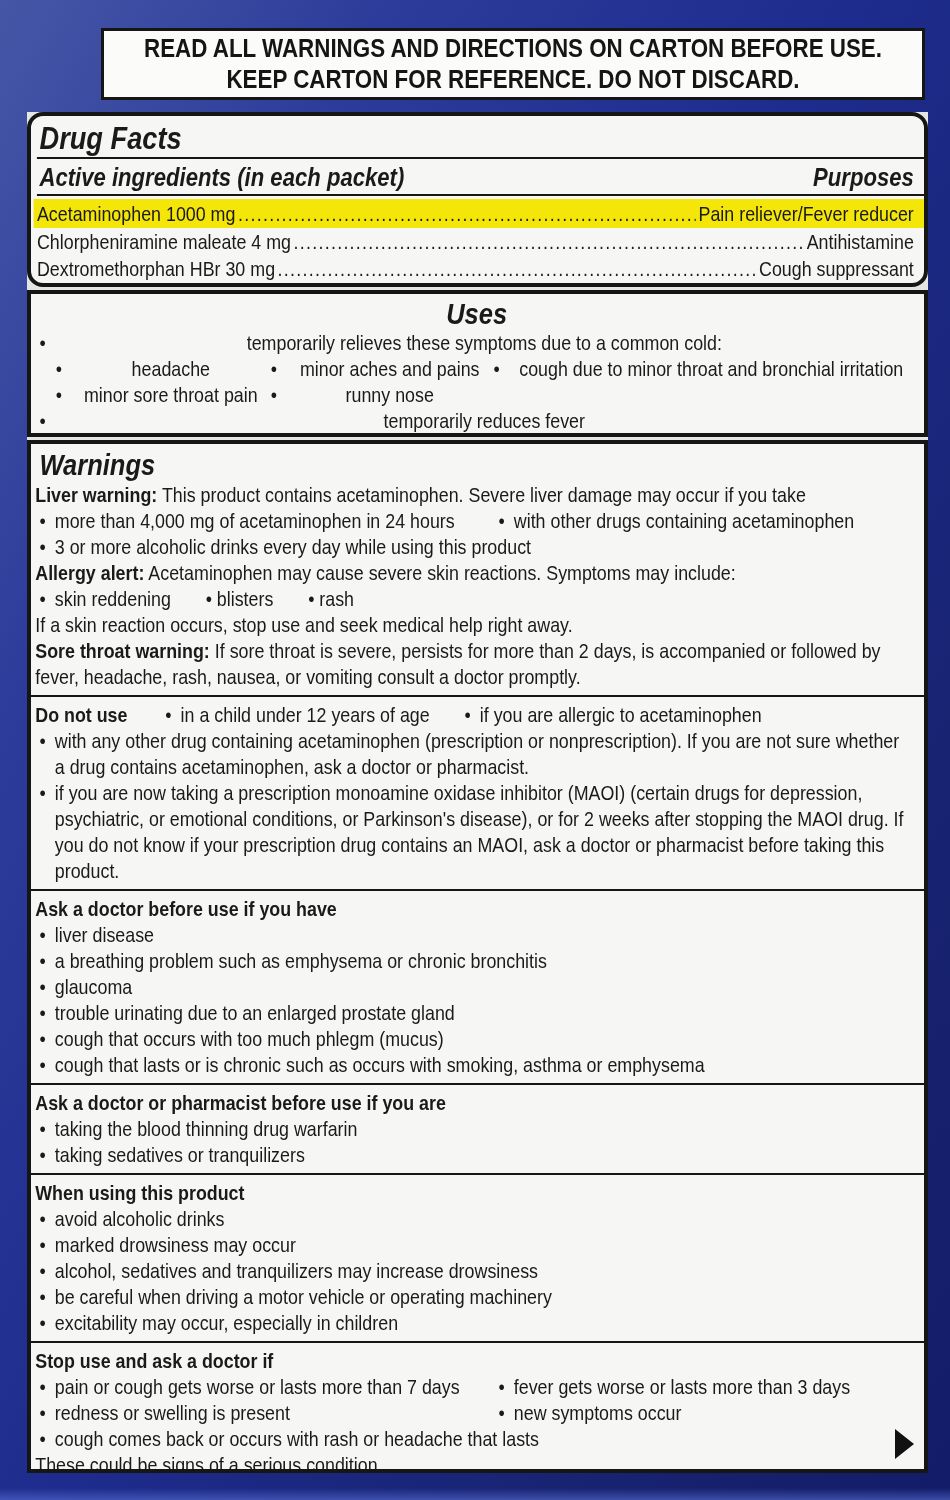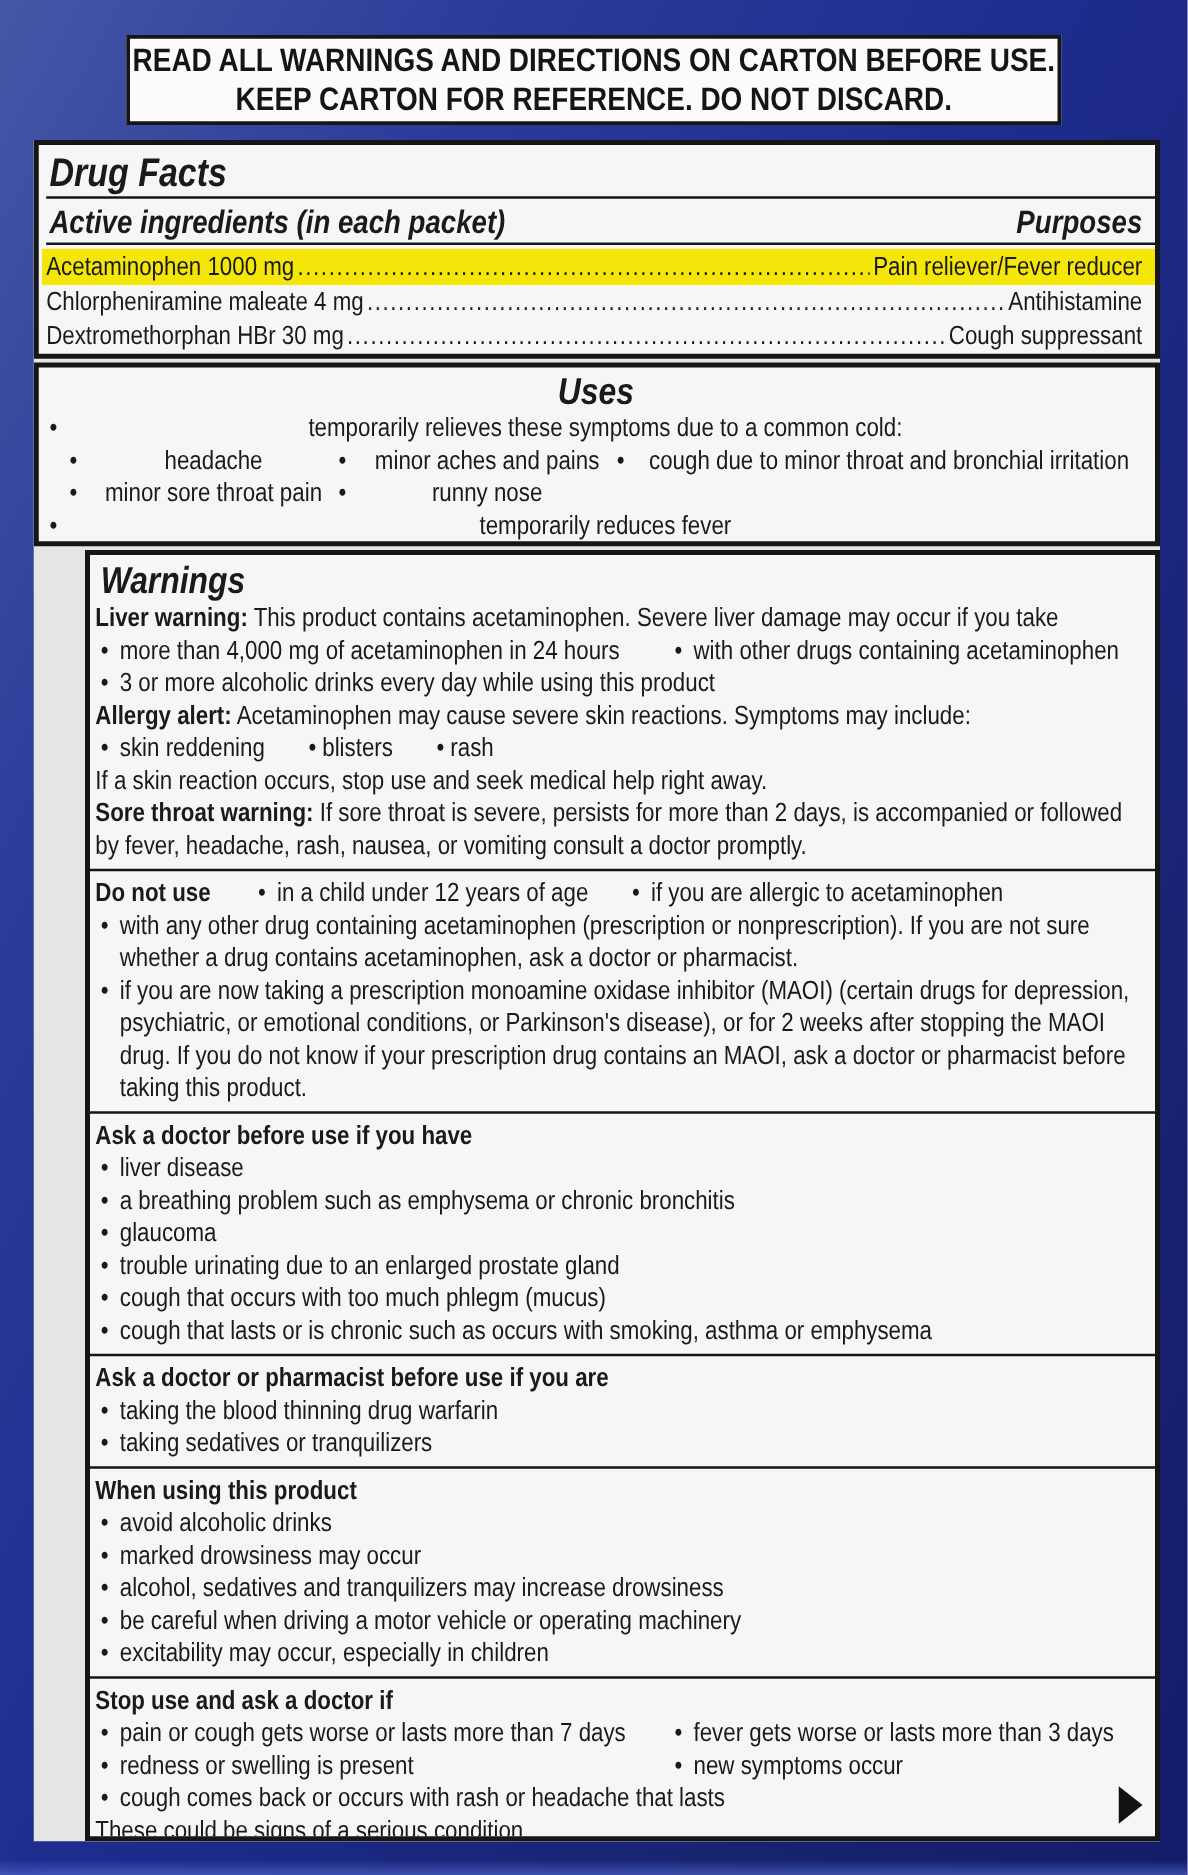--- a/index.html
+++ b/index.html
@@ -5,33 +5,33 @@
   html,body { margin:0; padding:0; }
   body {
     width:950px; height:1500px; position:relative; overflow:hidden;
     font-family:"Liberation Sans", sans-serif; color:#1a1a1a;
     background:linear-gradient(118deg,#4656a6 0%,#2d3c9a 22%,#1e2c8e 48%,#182371 78%,#131c68 100%);
   }
   .bottom-glow { position:absolute; left:0; right:0; bottom:0; height:12px;
     background:linear-gradient(180deg, rgba(70,95,200,0) 0%, rgba(90,115,215,.55) 100%); }
 
   
-  .banner { position:absolute; left:101px; top:28px; width:748px; height:72px;
+  .banner { position:absolute; left:101px; top:28px; width:824px; height:72px;
     background:#fbfbfa; border:3px solid #161616; box-sizing:border-box;
     display:flex; align-items:center; justify-content:center; }
   .banner-inner { transform:scaleX(.86); transform-origin:50% 50%; text-align:center;
     font-weight:bold; font-size:26px; line-height:31px; white-space:nowrap; color:#151515; }
 
   
   .panel { position:absolute; left:27px; top:112px; width:901px; height:1361px;
     background:#e5e5e3; display:flex; flex-direction:column; gap:3px; box-sizing:border-box; }
   .box { border:4px solid #161616; background:#f6f6f4; box-sizing:border-box; overflow:hidden; position:relative; }
-  .box-df { height:175px; }
+  .box-df { height:175px;border-radius:16px; }
   .box-uses { height:147px;text-align:center; }
-  .box-warn { flex:1;margin-left:41px; }
+  .box-warn { flex:1; }
 
   
   .cx { transform:scaleX(.85); transform-origin:0 0; width:117.65%; box-sizing:border-box;
     padding:4px 12px 6px 5px; font-size:21px; line-height:26px; }
 
   .sec-title { font-style:italic; font-weight:bold; font-size:32px; line-height:36px; margin-left:5px; }
   .rule { height:2px; background:#161616; margin:1px -12px 3px 2px; }
   .ai-head { display:flex; justify-content:space-between; align-items:baseline;
     font-style:italic; font-weight:bold; font-size:26px; line-height:31px; margin-left:5px; }
 

